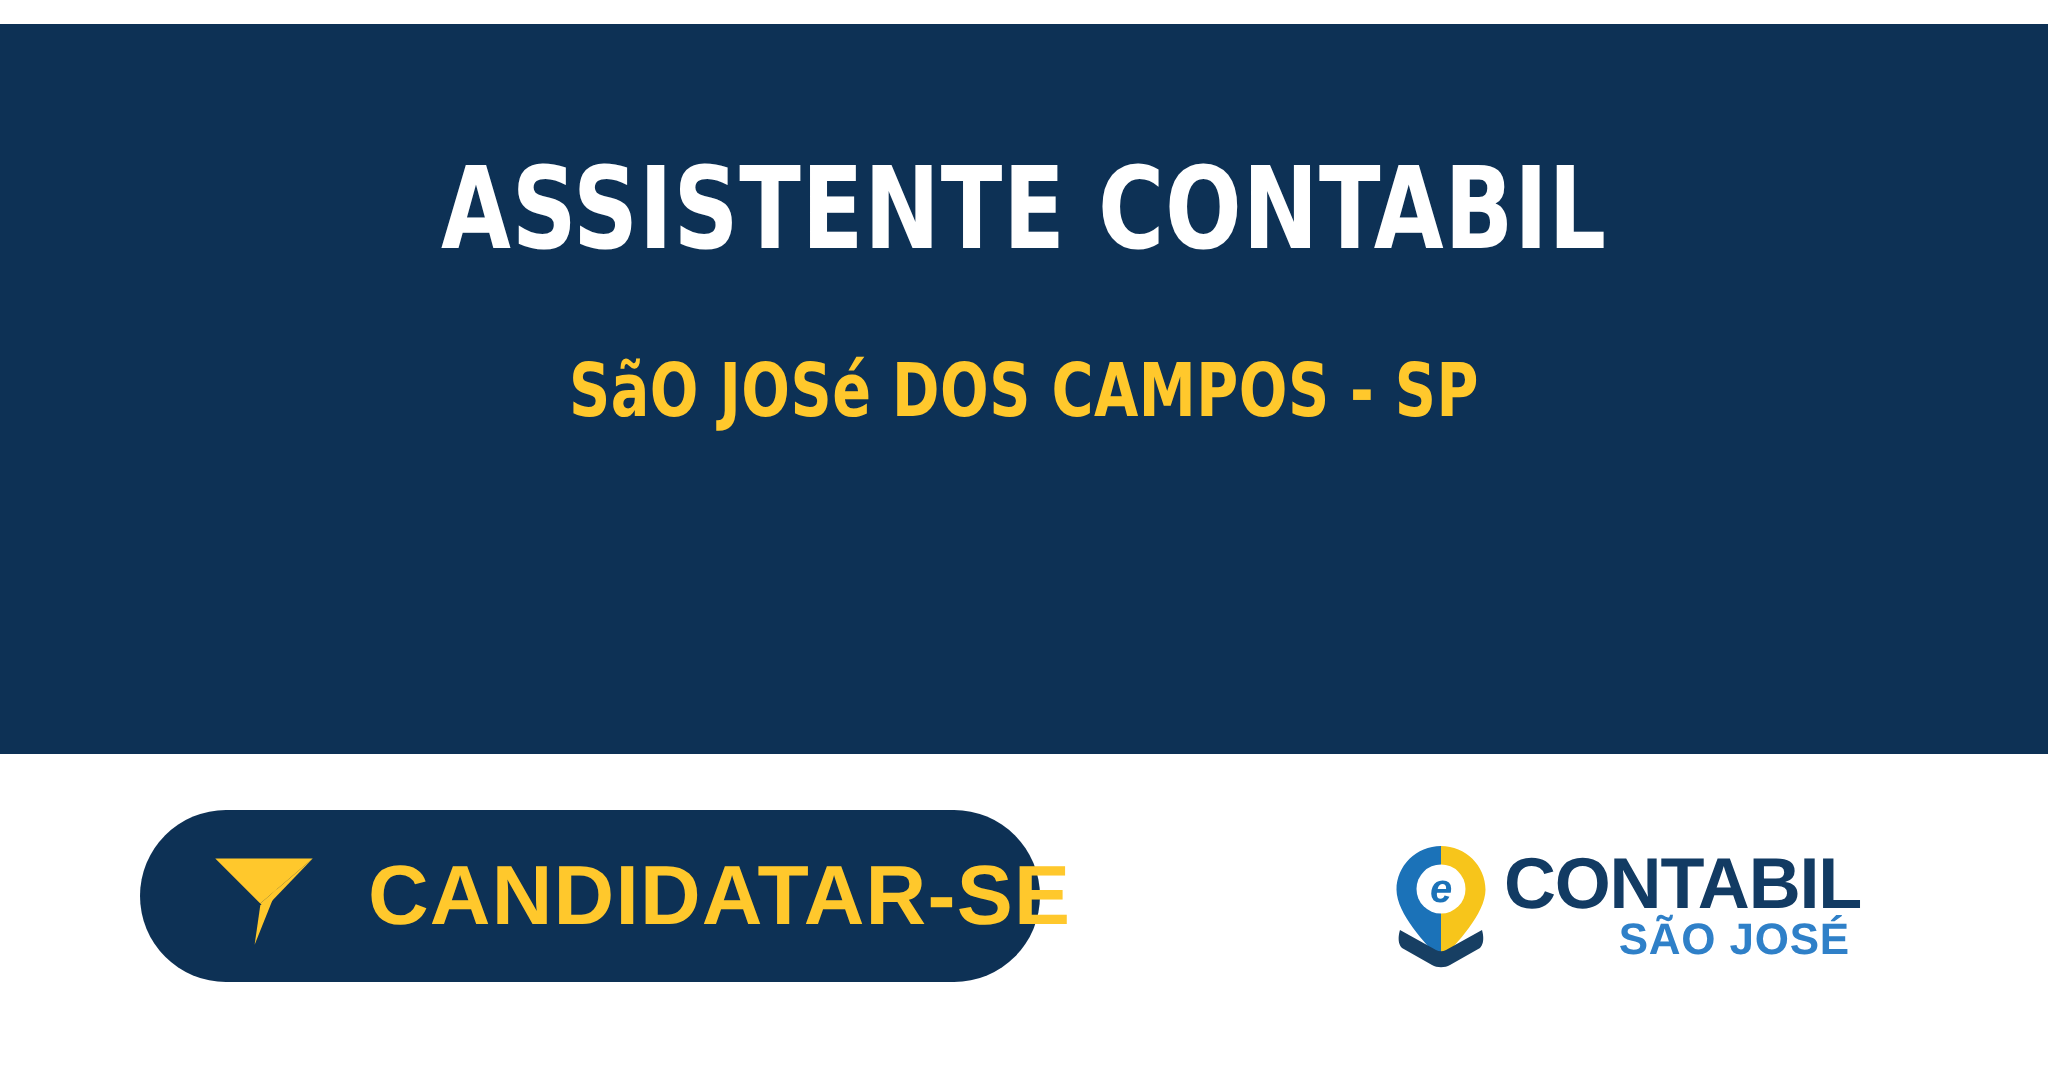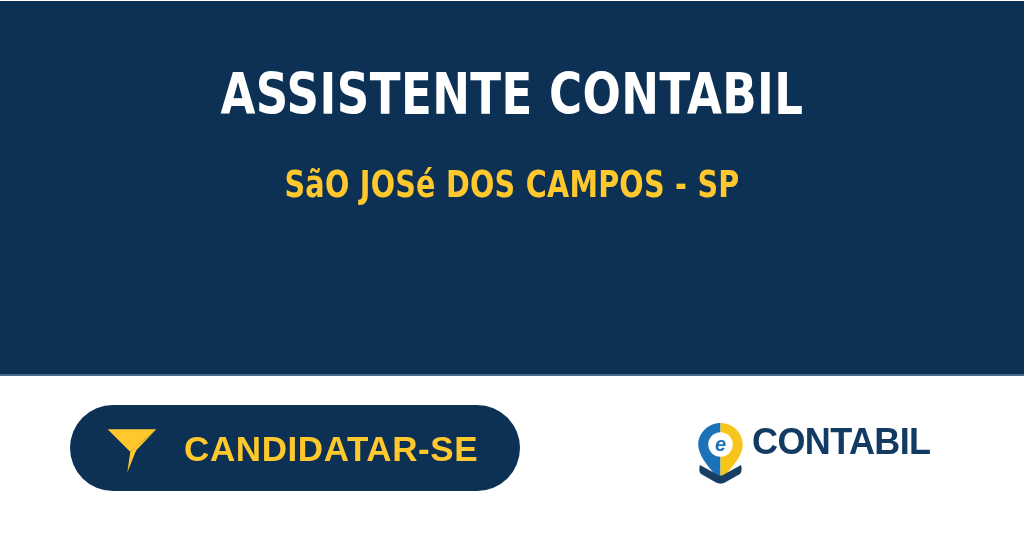--- a/index.html
+++ b/index.html
@@ -20,21 +20,21 @@
     width: 1024px;
     height: 538px;
     background: #ffffff;
     overflow: hidden;
   }
 
   
   #hero {
     position: absolute;
     left: 0;
-    top: 1px;
+    top: 12px;
     width: 1024px;
     height: 375px;
     background: #0d3155;
     box-sizing: border-box;
     border-bottom: 2px solid #4a6a8a;
     text-decoration: underline;
   }
 
   #hero-title {
     position: absolute;
@@ -102,21 +102,21 @@
     width: 60px;
     height: 60px;
     margin-left: 32px;
     flex: 0 0 auto;
     display: block;
   }
 
   #apply-label {
     color: #ffc82c;
     font-family: "Liberation Sans", sans-serif;
-    font-size: 35px;
+    font-size: 42px;
     font-weight: bold;
     letter-spacing: 0.6px;
     margin-left: 22px;
     white-space: nowrap;
     line-height: 1;
   }
 
   
   #brand-logo {
     position: absolute;
@@ -208,17 +208,18 @@
 
       <circle cx="47" cy="45" r="24.5" fill="#ffffff"></circle>
 
       <text x="47" y="58" text-anchor="middle" font-family="Liberation Sans, sans-serif" font-size="40" font-weight="bold" font-style="italic" fill="#1b72b8">e</text>
 
       <path d="M6 86 C6 86 2 98 8 104 L38 121 C43 124 51 124 56 121 L86 104 C92 98 88 86 88 86 L52 106 C49 107.6 45 107.6 42 106 Z" fill="#173f63"></path>
     </svg>
 
     <div id="brand-text">
       <div id="brand-name">CONTABIL</div>
+      <div id="brand-city">SÃO JOSÉ</div>
     </div>
 
   </div>
 
 </div>
 
 </body></html>

